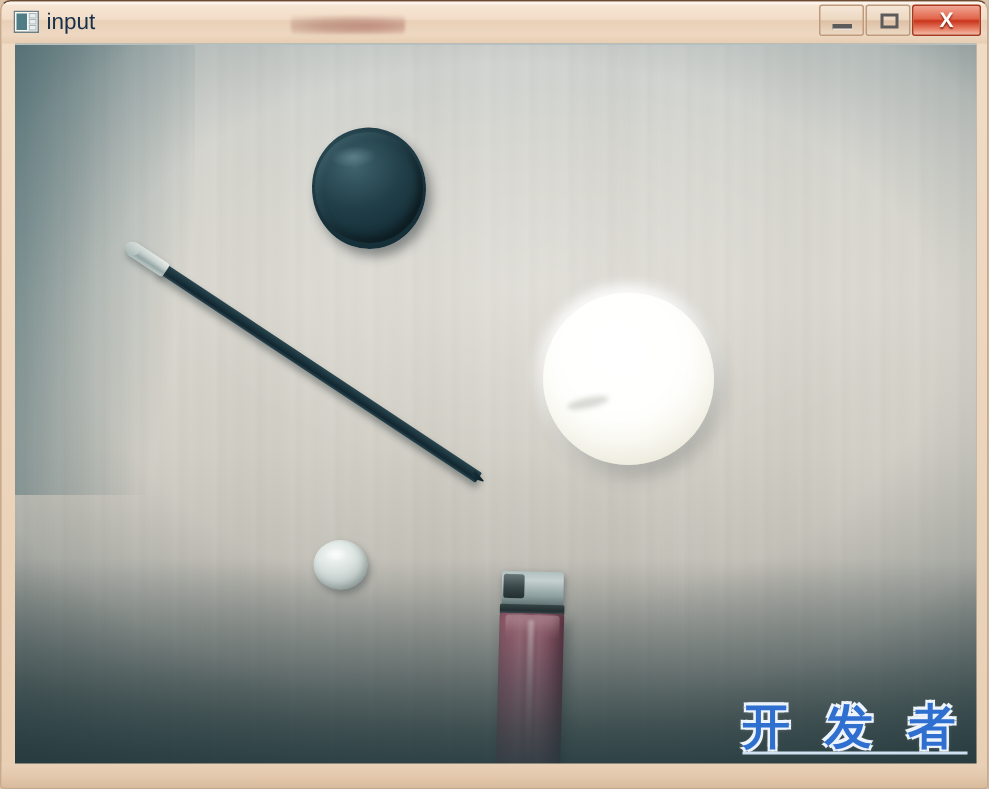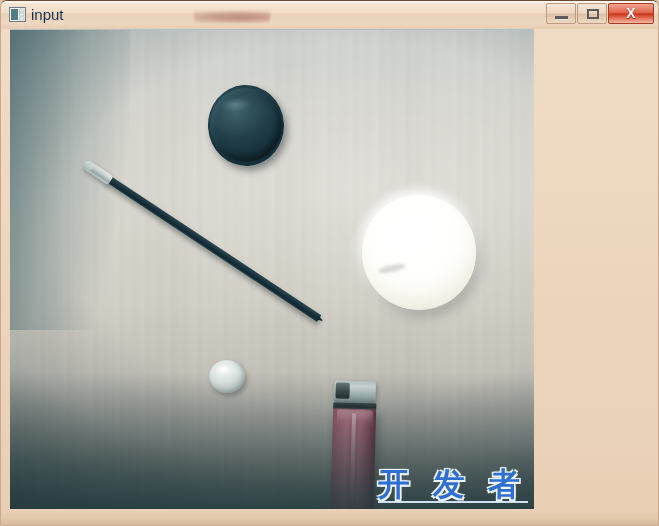--- a/index.html
+++ b/index.html
@@ -134,21 +134,21 @@
     text-align: center;
     text-shadow: 0 1px 1px rgba(120,20,0,0.75);
     font-family: "Liberation Sans", sans-serif;
   }
 
   
   #client {
     position: absolute;
     left: 9px;
     top: 28px;
-    width: 524px;
+    width: 641px;
     height: 482px;
     background: #9b9b96;
     overflow: hidden;
     border-top: 1px solid #b7c0c0;
   }
 
   
   #photo {
     position: absolute;
     left: 0; top: 0;

